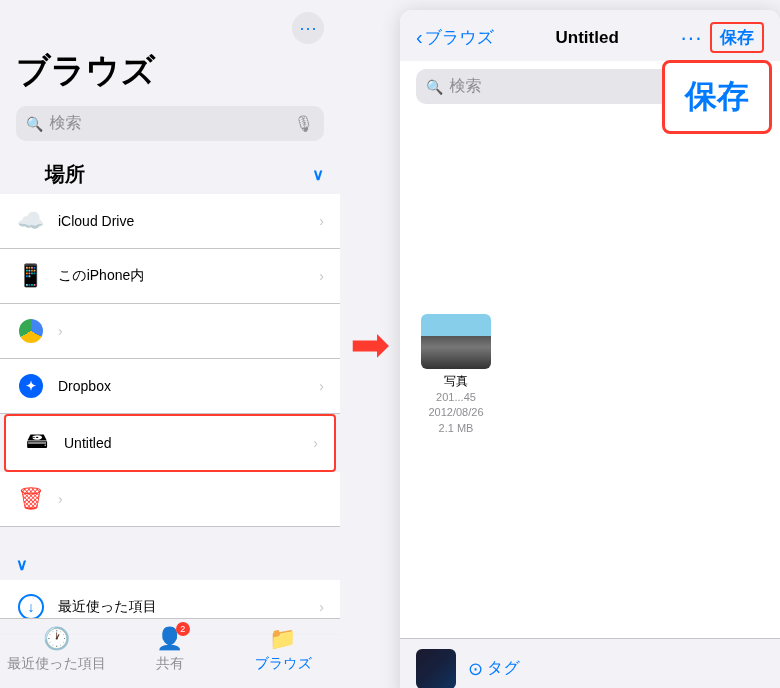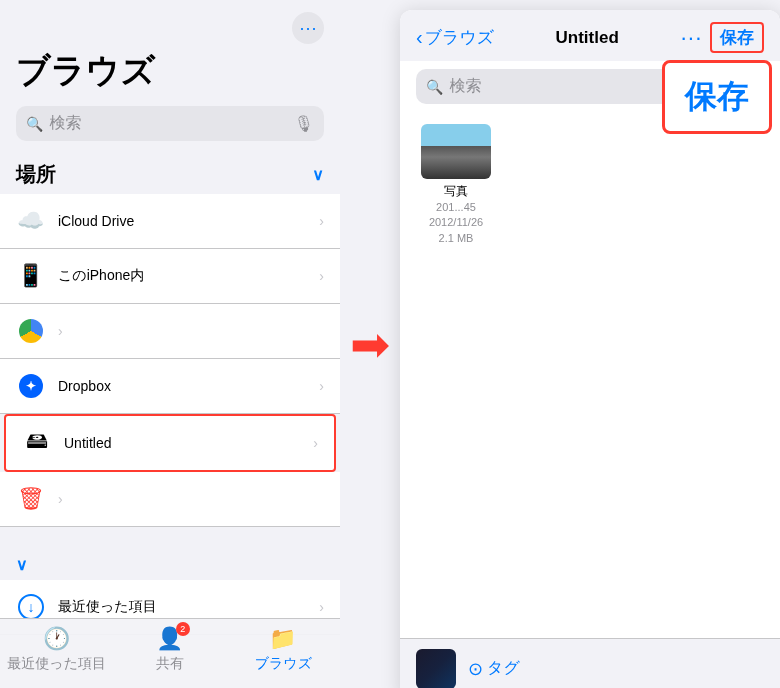--- a/index.html
+++ b/index.html
@@ -78,20 +78,21 @@
       display: flex;
       justify-content: space-between;
       align-items: center;
       padding: 4px 16px 6px;
     }
 
     .section-title {
       font-size: 20px;
       font-weight: 700;
       color: #000;
+      margin-left: 29px;
     }
 
     .section-chevron {
       color: #007aff;
       font-size: 16px;
       font-weight: 600;
     }
 
     .list-item {
       display: flex;
@@ -286,22 +287,22 @@
       display: flex;
       align-items: center;
       padding: 7px 10px;
       gap: 6px;
     }
 
     .right-content {
       flex: 1;
       padding: 12px 16px;
       display: flex;
-      flex-direction: column;
-      align-items: flex-start;
+      flex-direction: row;
+      align-items: center;
     }
 
     .file-item {
       display: flex;
       flex-direction: column;
       align-items: center;
       width: 80px;
     }
 
     .file-thumb {
@@ -559,21 +560,21 @@
     <span style="color:#8e8e93; font-size:16px;">検索</span>
   </div>
 
   <div class="right-content">
     <div class="file-item">
       <div class="file-thumb">
         <div class="file-thumb-road"></div>
       </div>
       <span class="file-name">写真</span>
       <span class="file-meta">201...45</span>
-      <span class="file-meta">2012/11/26</span>
+      <span class="file-meta">2012/08/26</span>
       <span class="file-meta">2.1 MB</span>
     </div>
 
   </div>
 
   <div class="save-popup">
     <span class="save-popup-text">保存</span>
   </div>
 
   <div class="bottom-folder-bar">

